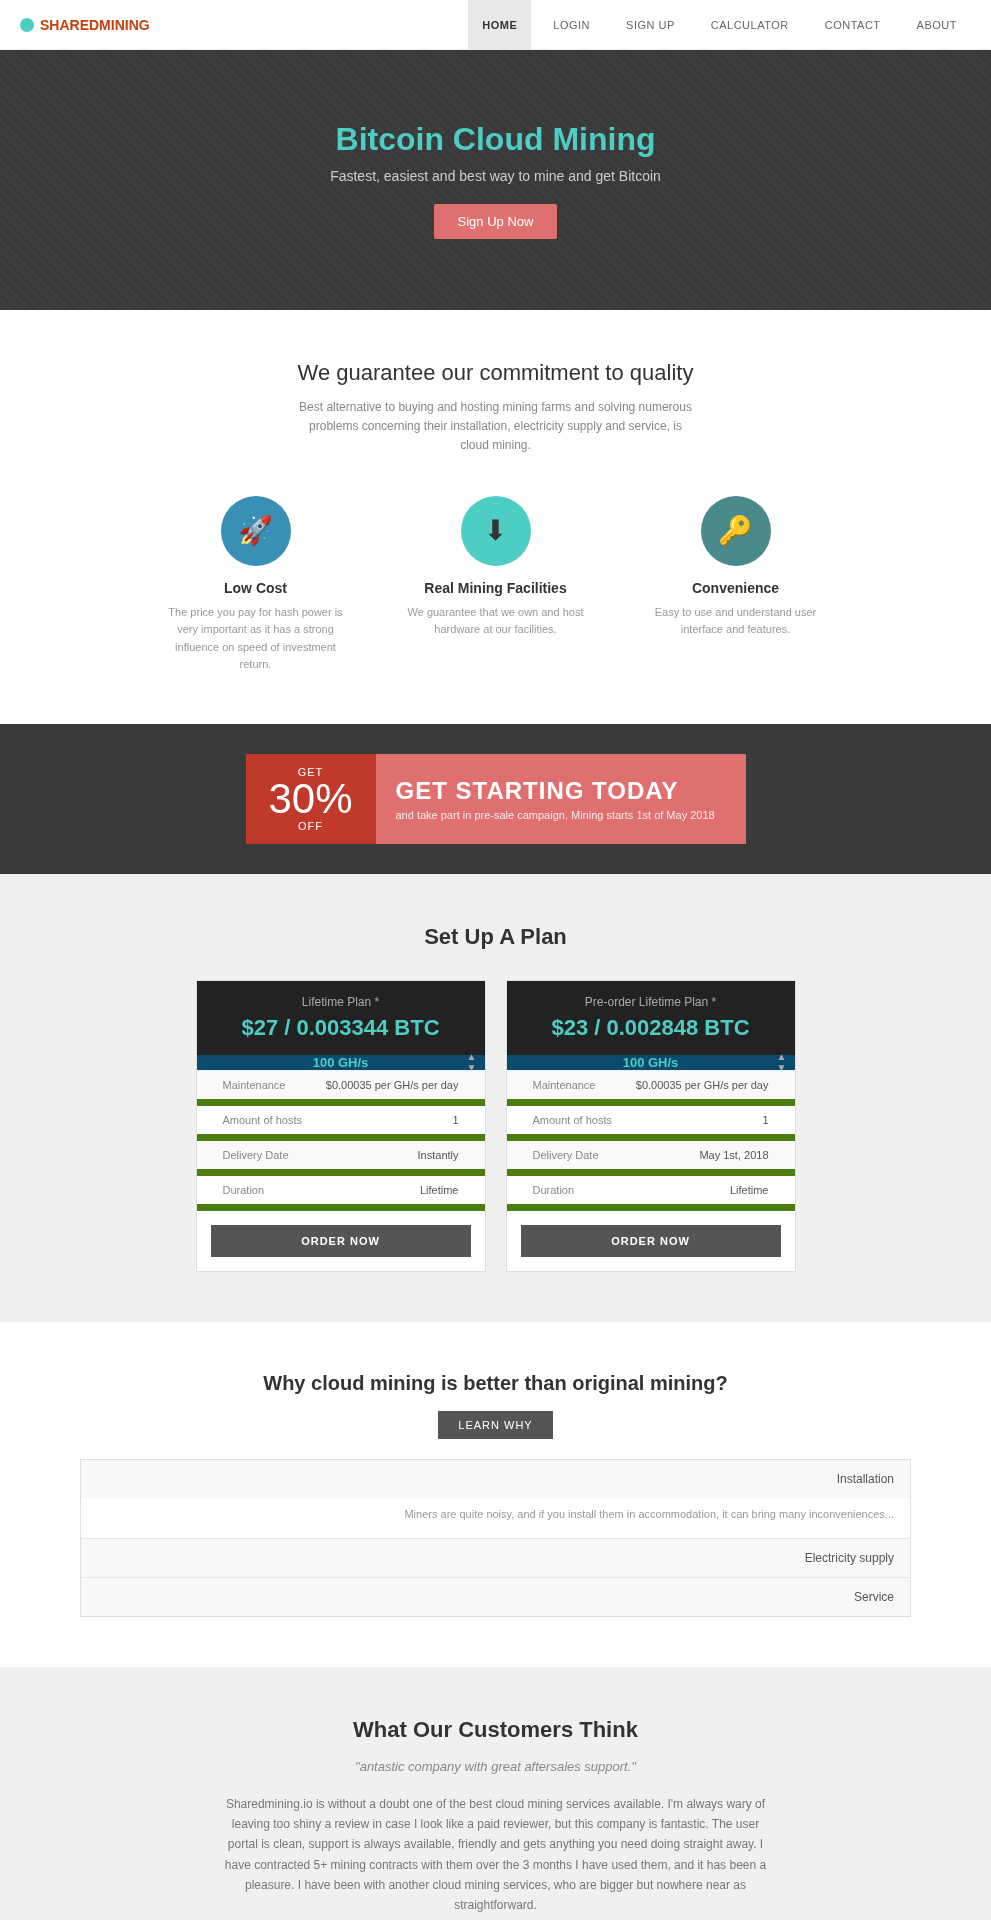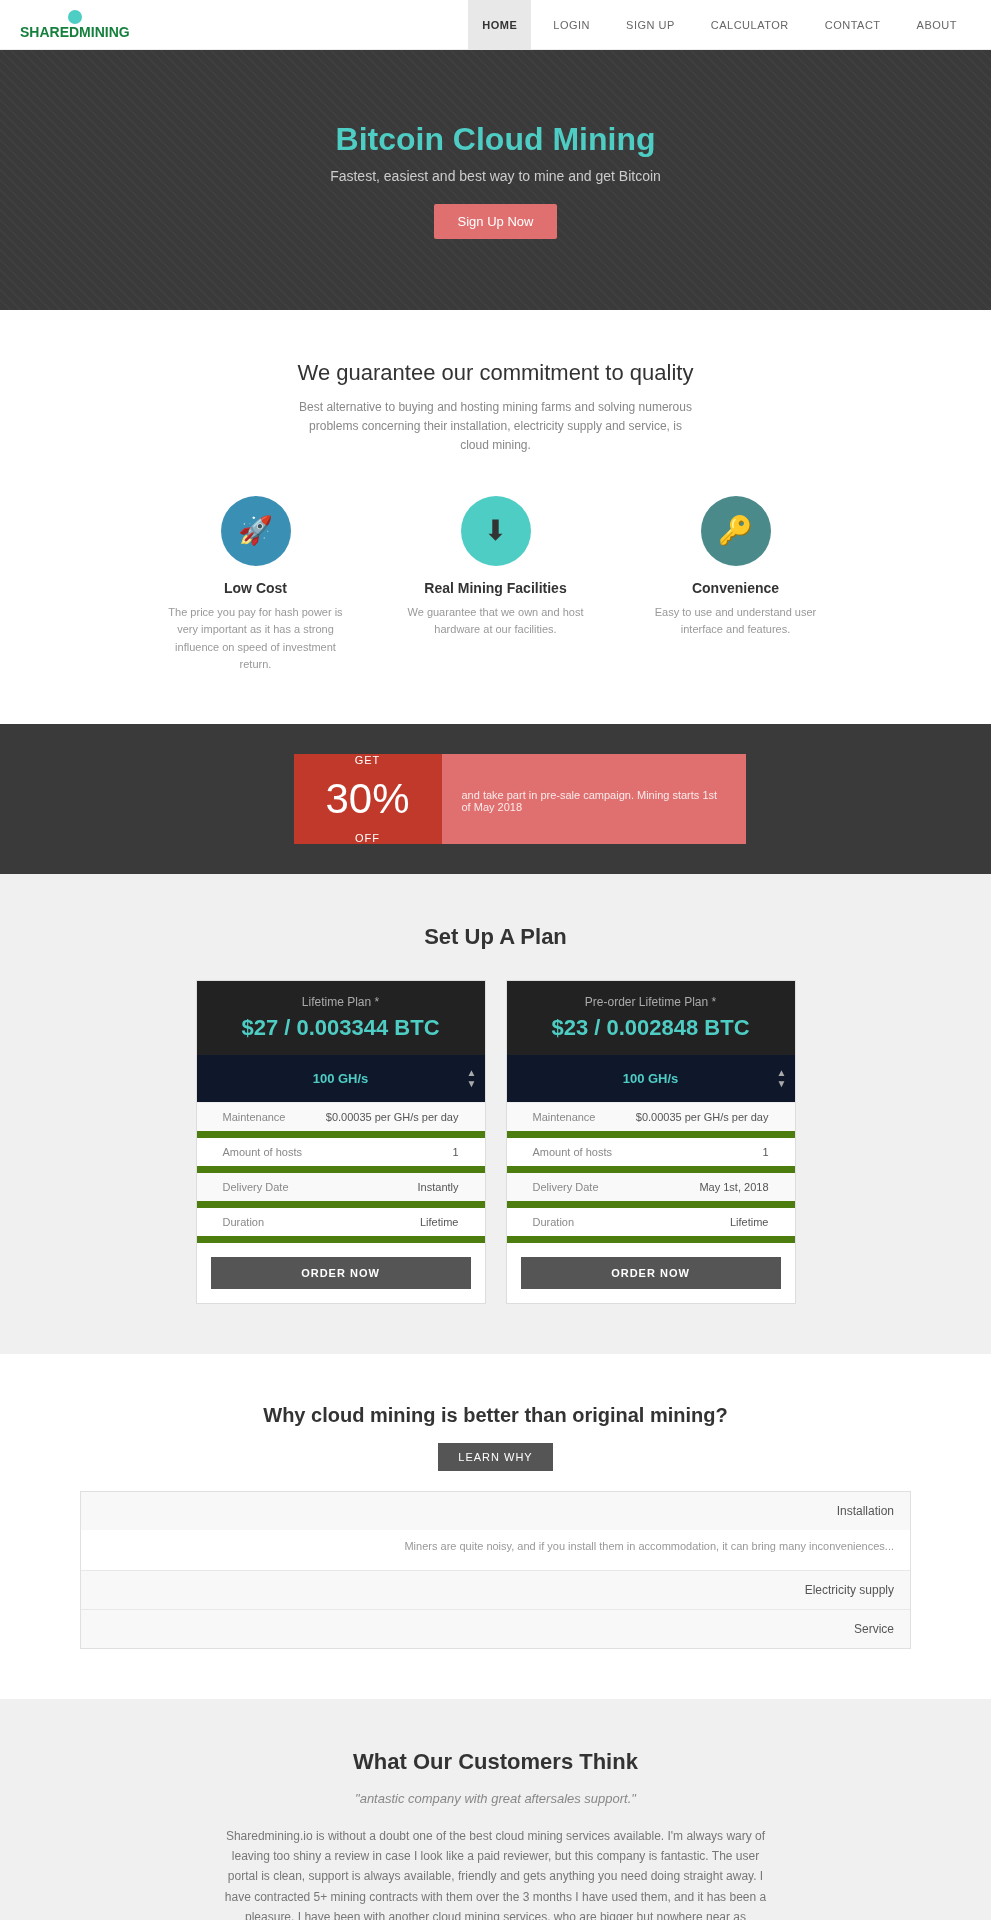--- a/index.html
+++ b/index.html
@@ -4,21 +4,21 @@
   <style>
     * { margin: 0; padding: 0; box-sizing: border-box; }
     body { font-family: 'Arial', sans-serif; color: #333; width: 991px; }
 
     
     nav {
       display: flex; align-items: center; justify-content: space-between;
       padding: 0 20px; height: 50px; background: #fff;
       border-bottom: 1px solid #eee;
     }
-    .nav-logo { display: flex; align-items: center; font-weight: bold; font-size: 14px; color: #15803d; flex-direction: column; }
+    .nav-logo { display: flex; align-items: center; gap: 6px; font-weight: bold; font-size: 14px; color: #c2410c; }
     .logo-dot { width: 14px; height: 14px; background: #4ecdc4; border-radius: 50%; }
     .nav-links { display: flex; gap: 8px; }
     .nav-link {
       padding: 0 14px; height: 50px; line-height: 50px; font-size: 11px;
       color: #666; text-transform: uppercase; cursor: pointer; letter-spacing: 0.5px;
     }
     .nav-link.active { background: #e8e8e8; color: #333; font-weight: bold; }
 
     
     .hero {
@@ -65,23 +65,23 @@
     .feature p { font-size: 11px; color: #999; line-height: 1.6; }
 
     
     .cta-banner {
       background: #3a3a3a; padding: 30px 60px; display: flex; justify-content: center;
     }
     .cta-inner {
       display: flex; align-items: center; width: 500px; height: 90px; overflow: hidden;
     }
     .cta-left {
-      background: #c0392b; width: 148px; height: 90px;
-      display: flex; flex-direction: column; align-items: center; justify-content: space-between;
-      color: #fff; flex-shrink: 0; margin-left: 48px;
+      background: #c0392b; width: 130px; height: 90px;
+      display: flex; flex-direction: column; align-items: center; justify-content: center;
+      color: #fff; flex-shrink: 0;
     }
     .cta-left .get { font-size: 11px; text-transform: uppercase; letter-spacing: 1px; }
     .cta-left .percent { font-size: 42px; font-weight: normal; line-height: 1; }
     .cta-left .off { font-size: 11px; text-transform: uppercase; letter-spacing: 1px; }
     .cta-right {
       background: #e07070; flex: 1; height: 90px;
       display: flex; flex-direction: column; align-items: flex-start; justify-content: center;
       padding: 0 20px;
     }
     .cta-right h2 { font-size: 24px; font-weight: bold; color: #fff; letter-spacing: 1px; }
@@ -91,23 +91,23 @@
     .plans-section {
       background: #f0f0f0; padding: 50px 60px; text-align: center;
     }
     .plans-section h2 { font-size: 22px; font-weight: bold; margin-bottom: 30px; }
     .plans-grid { display: flex; gap: 20px; justify-content: center; }
     .plan-card { background: #fff; width: 290px; overflow: hidden; border: 1px solid #ddd; }
     .plan-header { background: #222; color: #fff; padding: 14px; text-align: center; }
     .plan-header .plan-name { font-size: 12px; color: #aaa; margin-bottom: 6px; }
     .plan-header .plan-price { font-size: 22px; color: #4ecdc4; font-weight: bold; }
     .plan-ghs {
-      background: #0f172a; border-bottom: 1px solid #eee;
+      background: #0c4a6e; border-bottom: 1px solid #eee;
       display: flex; align-items: center; justify-content: center;
-      padding: 16px; font-size: 13px; color: #4ecdc4; font-weight: bold;
+      padding: 0; font-size: 13px; color: #4ecdc4; font-weight: bold;
       position: relative;
     }
     .plan-ghs-arrow {
       position: absolute; right: 8px; font-size: 10px; color: #aaa;
       display: flex; flex-direction: column; cursor: pointer;
     }
     .plan-rows { font-size: 11px; color: #555; }
     .plan-row {
       display: flex; justify-content: space-between;
       padding: 8px 26px; border-bottom: 7px solid #4d7c0f;
@@ -196,20 +196,21 @@
 </section>
 
 <section class="cta-banner">
   <div class="cta-inner">
     <div class="cta-left">
       <span class="get">GET</span>
       <span class="percent">30%</span>
       <span class="off">OFF</span>
     </div>
     <div class="cta-right">
+      <h2>GET STARTING TODAY</h2>
       <p>and take part in pre-sale campaign. Mining starts 1st of May 2018</p>
     </div>
   </div>
 </section>
 
 <section class="plans-section">
   <h2>Set Up A Plan</h2>
   <div class="plans-grid">
     <div class="plan-card">
       <div class="plan-header">

